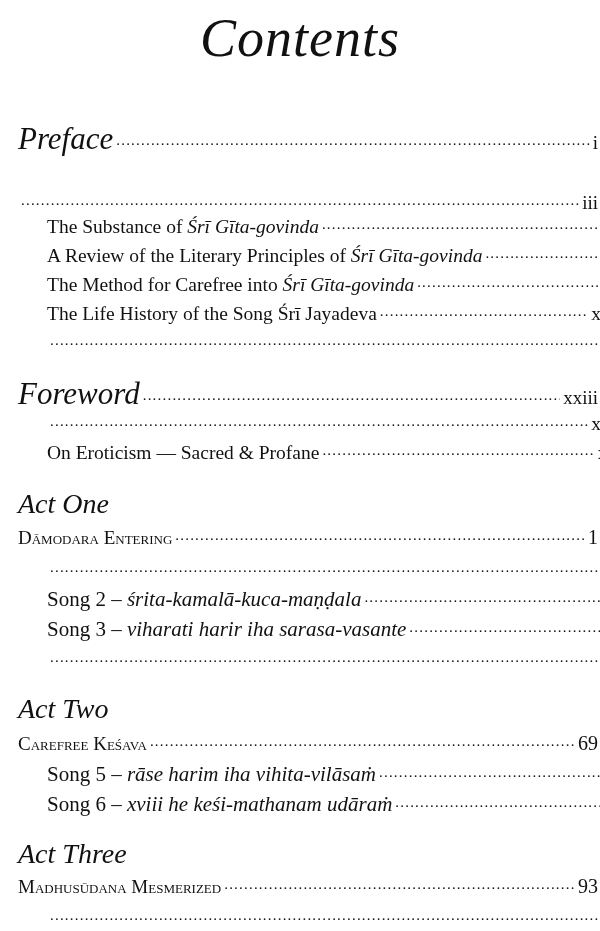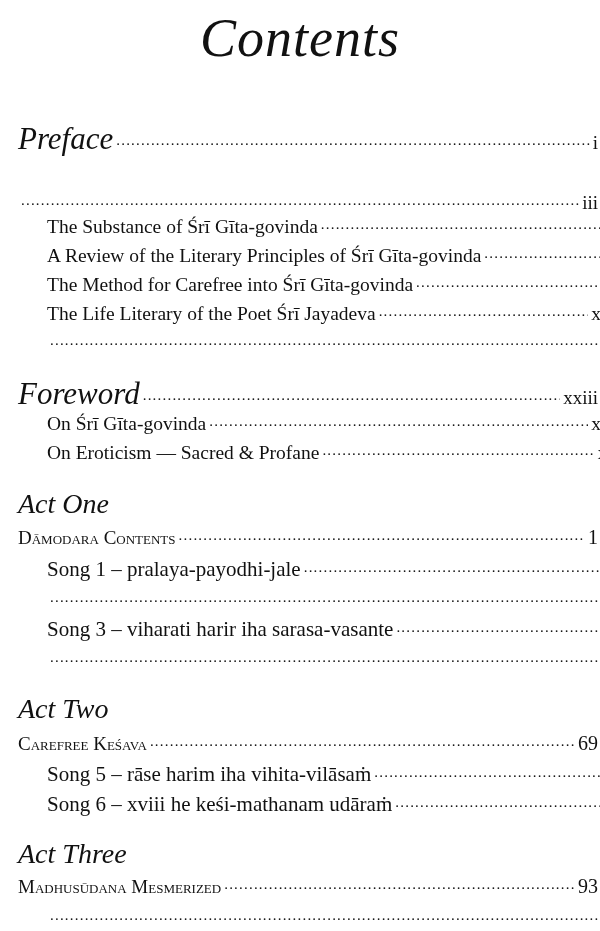--- a/index.html
+++ b/index.html
@@ -29,21 +29,21 @@
   }
   .row .page { flex: 0 0 auto; padding-right: 20px; }
   .lvl-major { padding-left: 18px; font-size: 31px; font-style: italic; }
   .lvl-major .page { font-size: 19px; font-style: normal; }
   .lvl-sub { padding-left: 47px; font-size: 19.5px; }
   .lvl-sub .page { font-size: 19.5px; }
   .lvl-act { padding-left: 18px; font-size: 28px; font-style: italic; }
   .lvl-chapter { padding-left: 18px; font-size: 19px; font-variant: small-caps; }
   .lvl-chapter .page { font-variant: normal; font-size: 20px; }
   .lvl-song { padding-left: 47px; font-size: 21px; }
-  .ital { }
+  .ital { font-style: italic; }
 </style>
 </head>
 <body>
 
 <div class="title">Contents</div>
 
 <div class="row lvl-major" style="top:118px;">
   <span class="label">Preface</span>
   <span class="dots"></span>
   <span class="page">i</span>
@@ -62,59 +62,58 @@
   <span class="label"><span>A Review of the Literary Principles of </span><span class="ital">Śrī Gīta-govinda</span></span>
   <span class="dots"></span>
 
 </div>
 <div class="row lvl-sub" style="top:271px;">
   <span class="label"><span>The Method for Carefree into </span><span class="ital">Śrī Gīta-govinda</span></span>
   <span class="dots"></span>
 
 </div>
 <div class="row lvl-sub" style="top:300px;">
-  <span class="label"><span>The Life Literary of the Poet Śrī Jayadeva</span><span class="ital"></span></span>
+  <span class="label"><span>The Life History of the Song Śrī Jayadeva</span><span class="ital"></span></span>
   <span class="dots"></span>
   <span class="page">xviii</span>
 </div>
 <div class="row lvl-sub" style="top:329px;">
   <span class="dots"></span>
 
 </div>
 
 <div class="row lvl-major" style="top:373px;">
   <span class="label">Foreword</span>
   <span class="dots"></span>
   <span class="page">xxiii</span>
 </div>
 <div class="row lvl-sub" style="top:410px;">
-  <span class="label"><span>On </span><span class="ital">Śrī Gīta-govinda</span></span>
   <span class="dots"></span>
   <span class="page">xxiii</span>
 </div>
 <div class="row lvl-sub" style="top:439px;">
   <span class="label"><span>On Eroticism — Sacred &amp; Profane</span><span class="ital"></span></span>
   <span class="dots"></span>
   <span class="page">xxv</span>
 </div>
 
 <div class="row lvl-act" style="top:488px;">
   <span class="label">Act One</span>
 </div>
 <div class="row lvl-chapter" style="top:525px;">
-  <span class="label">Dāmodara Contents</span>
+  <span class="label">Dāmodara Entering</span>
   <span class="dots"></span>
   <span class="page">1</span>
 </div>
 <div class="row lvl-song" style="top:555px;">
-  <span class="label"><span>Song 1 – </span><span class="ital">pralaya-payodhi-jale</span></span>
   <span class="dots"></span>
 
 </div>
 <div class="row lvl-song" style="top:585px;">
+  <span class="label"><span>Song 2 – </span><span class="ital">śrita-kamalā-kuca-maṇḍala</span></span>
   <span class="dots"></span>
 
 </div>
 <div class="row lvl-song" style="top:615px;">
   <span class="label"><span>Song 3 – </span><span class="ital">viharati harir iha sarasa-vasante</span></span>
   <span class="dots"></span>
 
 </div>
 <div class="row lvl-song" style="top:645px;">
   <span class="dots"></span>

